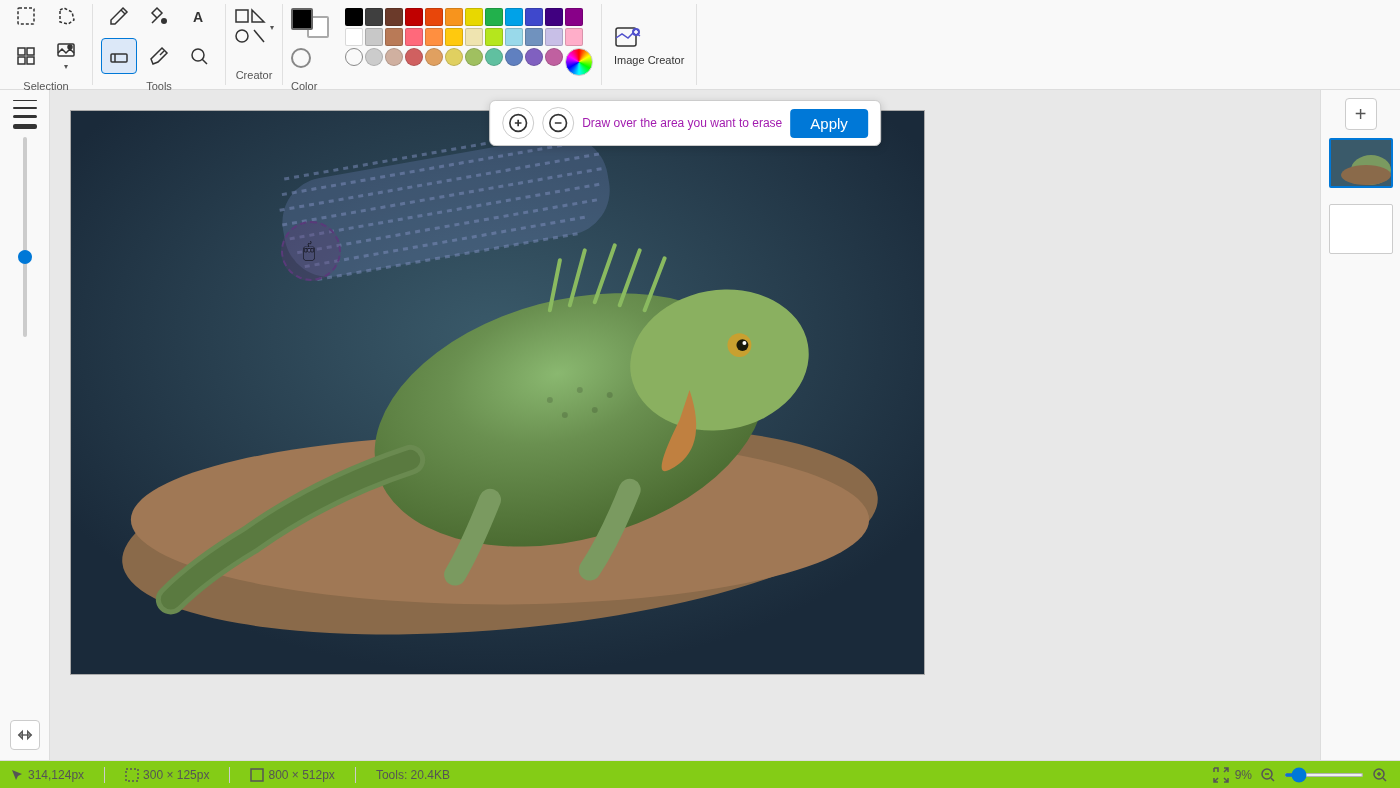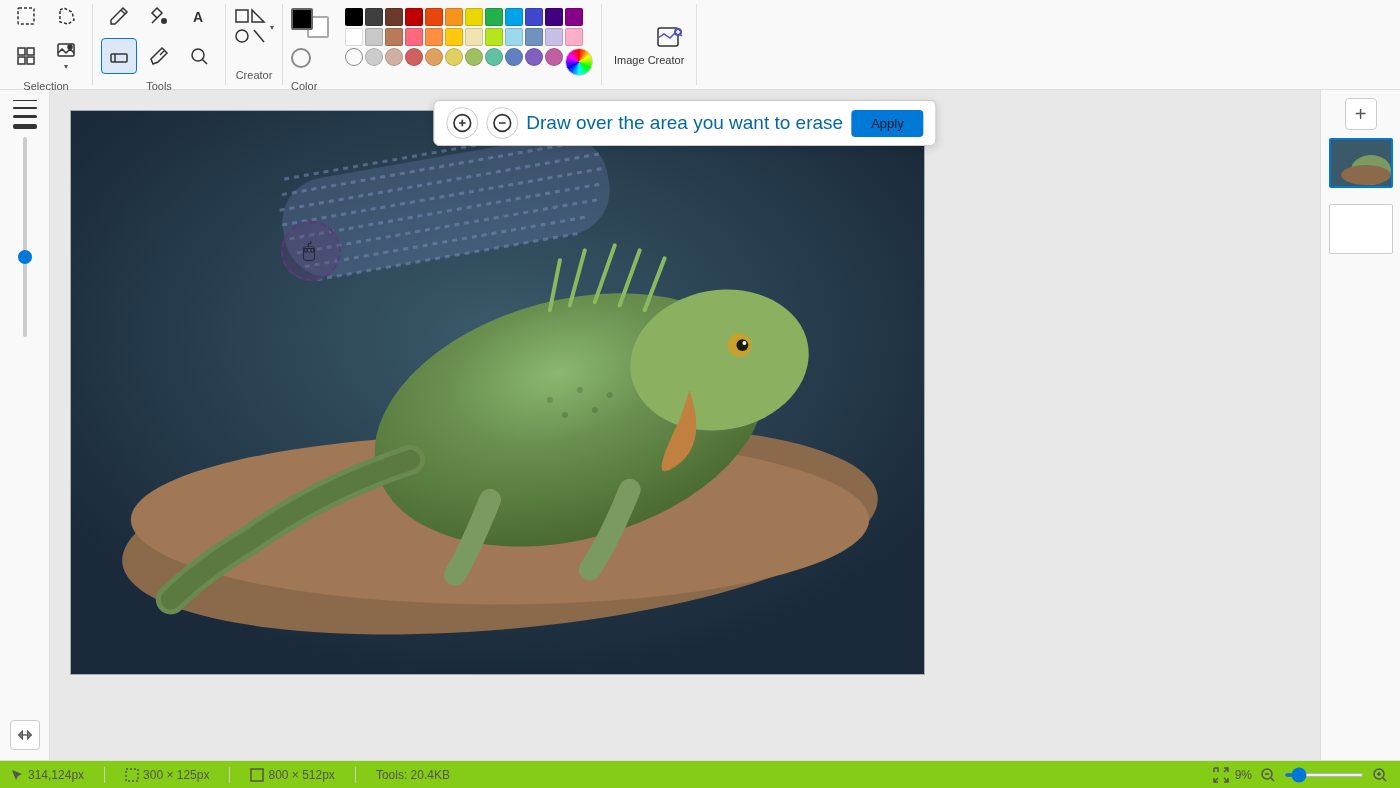--- a/index.html
+++ b/index.html
@@ -96,21 +96,21 @@
 
     .color-main-row {
       display: flex;
       gap: 2px;
     }
 
     
     .tool-group-large {
       display: flex;
       flex-direction: column;
-      align-items: flex-end;
+      align-items: flex-start;
       justify-content: center;
       padding: 4px 12px;
       border-right: 1px solid #e0e0e0;
       cursor: pointer;
     }
 
     .tool-group-large svg { width: 28px; height: 28px; }
     .tool-group-large .btn-label { font-size: 11px; color: #333; margin-top: 2px; }
 
     
@@ -262,31 +262,31 @@
       background: white;
       cursor: pointer;
       display: flex;
       align-items: center;
       justify-content: center;
       font-size: 18px;
       color: #333;
     }
 
     .erase-instruction {
-      font-size: 19px;
-      color: #0369a1;
+      font-size: 12px;
+      color: #a21caf;
     }
 
     .apply-btn {
       background: #0078d7;
-      color: #0f172a;
+      color: #ffffff;
       border: none;
       border-radius: 4px;
       padding: 6px 20px;
-      font-size: 13px;
+      font-size: 15px;
       font-weight: 500;
       cursor: pointer;
     }
 
     
     .right-panel {
       width: 80px;
       background: #f9f9f9;
       border-left: 1px solid #ddd;
       display: flex;

